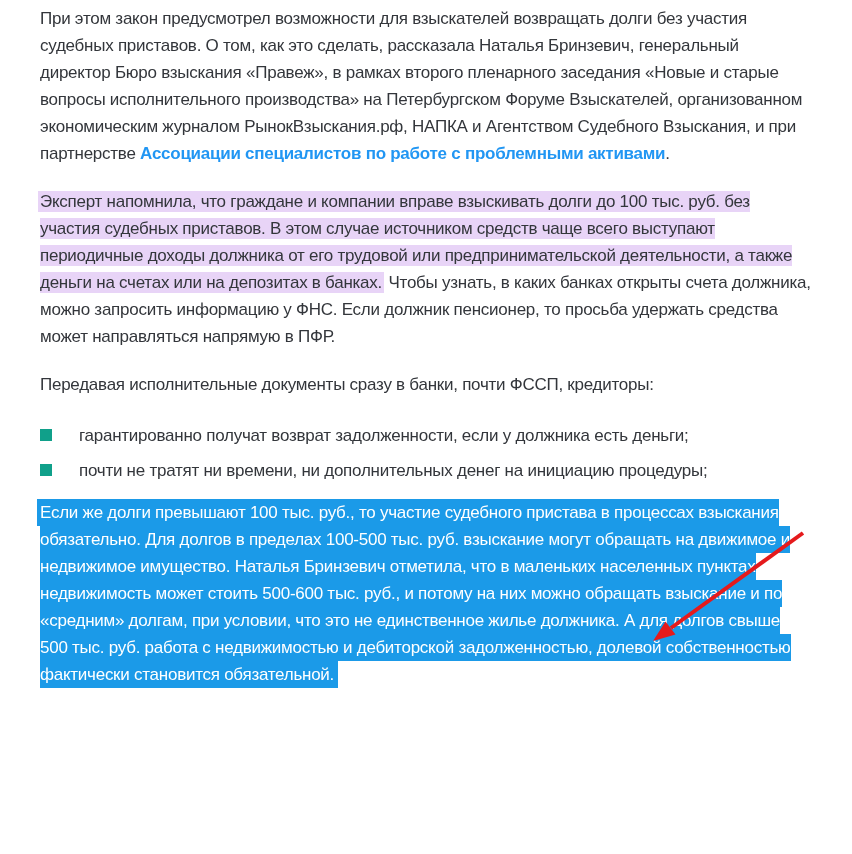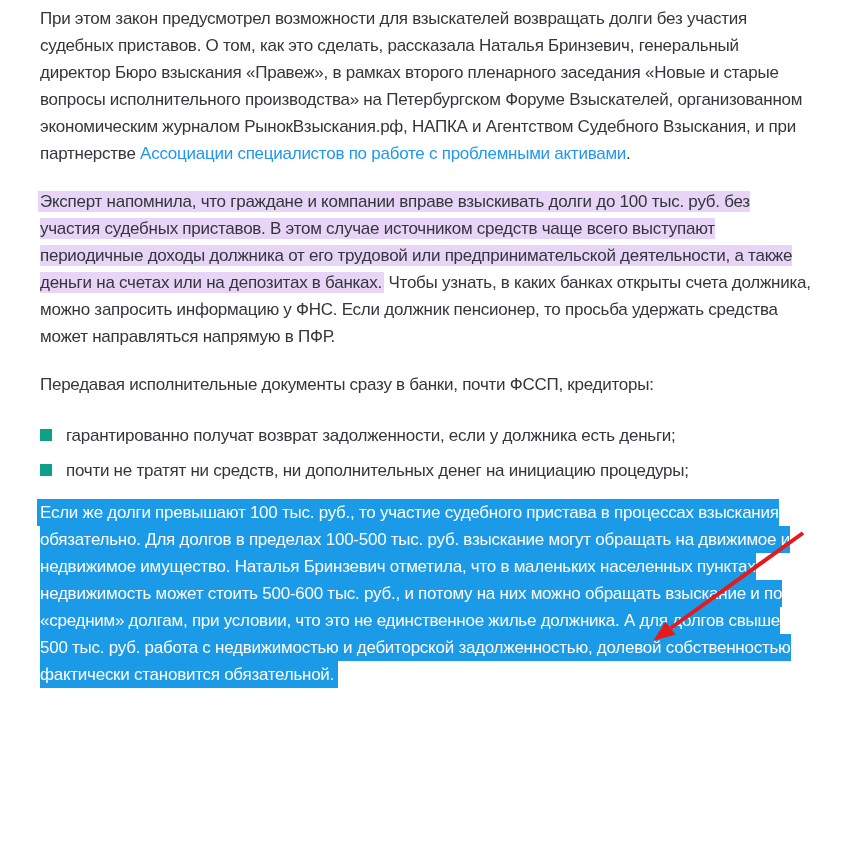--- a/index.html
+++ b/index.html
@@ -21,34 +21,34 @@
     position:relative;
     width:852px;height:854px;
     padding:5px 40px 0 40px;
     font-family:"Liberation Sans","DejaVu Sans",sans-serif;
     font-size:17px;
     letter-spacing:-0.015em;
     line-height:27px;
     color:var(--text);
   }
   p{margin:0 0 21px 0;}
-  a.link{color:var(--link);text-decoration:none;cursor:pointer;}
+  a.link{color:var(--link);text-decoration:none;cursor:pointer;font-weight:bold;}
   .hl{
     background:var(--highlight);
     padding:1px 2px;
     margin-left:-2px;
   }
   ul.benefits{
     list-style:none;
     margin:24px 0 15px 0;
   }
   ul.benefits li{
     display:flex;
     align-items:flex-start;
-    gap:14px;
+    gap:27px;
     margin-bottom:8px;
   }
   .sq{
     flex:0 0 auto;
     width:12px;height:12px;
     margin-top:7px;
     background:var(--bullet);
   }
   p.selected-para{margin-bottom:0;}
   .selection{
@@ -77,21 +77,21 @@
 
   <p>Передавая исполнительные документы сразу в банки, почти ФССП, кредиторы:</p>
 
   <ul class="benefits">
     <li>
       <span class="sq"></span>
       <span>гарантированно получат возврат задолженности, если у должника есть деньги;</span>
     </li>
     <li>
       <span class="sq"></span>
-      <span>почти не тратят ни средств, ни дополнительных денег на инициацию процедуры;</span>
+      <span>почти не тратят ни времени, ни дополнительных денег на инициацию процедуры;</span>
     </li>
   </ul>
 
   <p class="selected-para"><span class="selection">Если же долги превышают 100 тыс. руб., то участие судебного пристава в процессах взыскания обязательно. Для долгов в пределах 100-500 тыс. руб. взыскание могут обращать на движимое и недвижимое имущество. Наталья Бринзевич отметила, что в маленьких населенных пунктах недвижимость может стоить 500-600 тыс. руб., и потому на них можно обращать взыскание и по «средним» долгам, при условии, что это не единственное жилье должника. А для долгов свыше 500 тыс. руб. работа с недвижимостью и дебиторской задолженностью, долевой собственностью фактически становится обязательной.</span></p>
 
   <svg class="arrow-overlay" viewBox="0 0 240 140" xmlns="http://www.w3.org/2000/svg">
     <line x1="203" y1="18" x2="71" y2="113"></line>
     <polygon points="53,126 65.5,106.5 75.5,119.5"></polygon>
   </svg>
 

